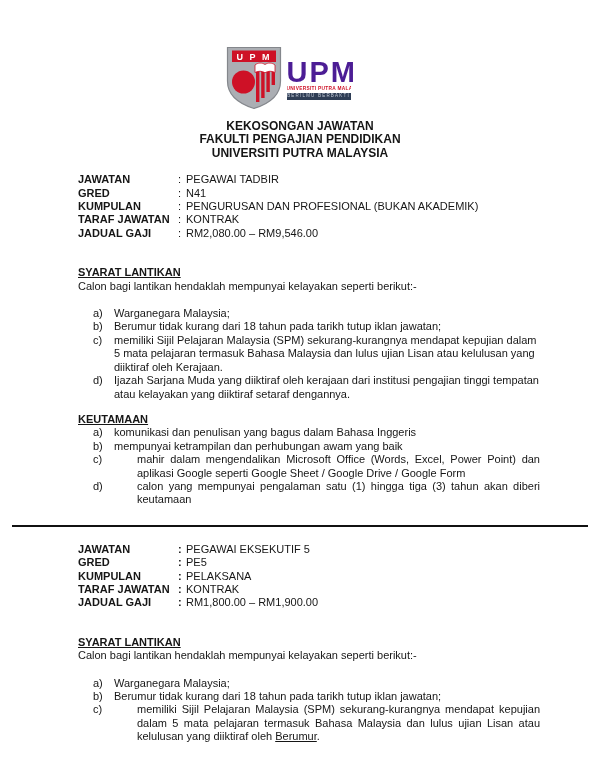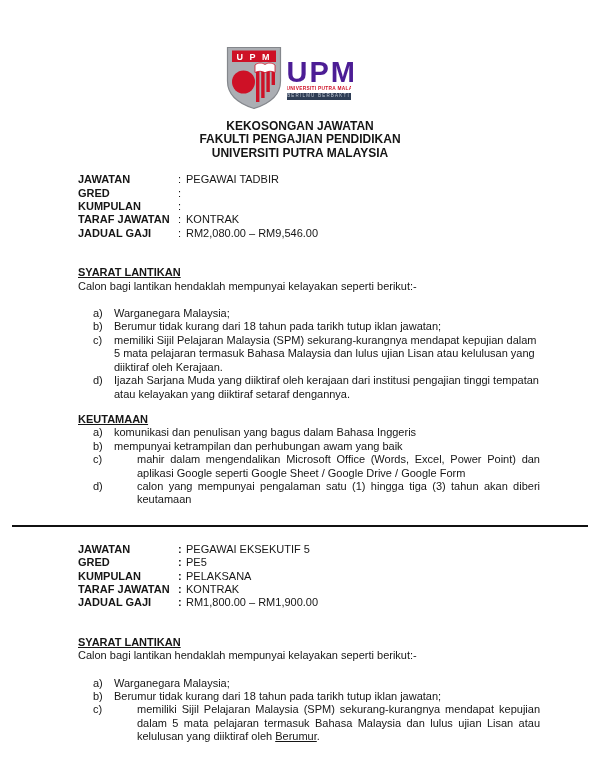--- a/index.html
+++ b/index.html
@@ -131,24 +131,26 @@
 
     <div class="fields">
       <div class="frow">
         <span class="flabel">JAWATAN</span>
         <span class="fcolon">:</span>
         <span class="fvalue">PEGAWAI TADBIR</span>
       </div>
       <div class="frow">
         <span class="flabel">GRED</span>
         <span class="fcolon">:</span>
+        <span class="fvalue">N41</span>
       </div>
       <div class="frow">
         <span class="flabel">KUMPULAN</span>
         <span class="fcolon">:</span>
+        <span class="fvalue">PENGURUSAN DAN PROFESIONAL (BUKAN AKADEMIK)</span>
       </div>
       <div class="frow">
         <span class="flabel">TARAF JAWATAN</span>
         <span class="fcolon">:</span>
         <span class="fvalue">KONTRAK</span>
       </div>
       <div class="frow">
         <span class="flabel">JADUAL GAJI</span>
         <span class="fcolon">:</span>
         <span class="fvalue">RM2,080.00 – RM9,546.00</span>

